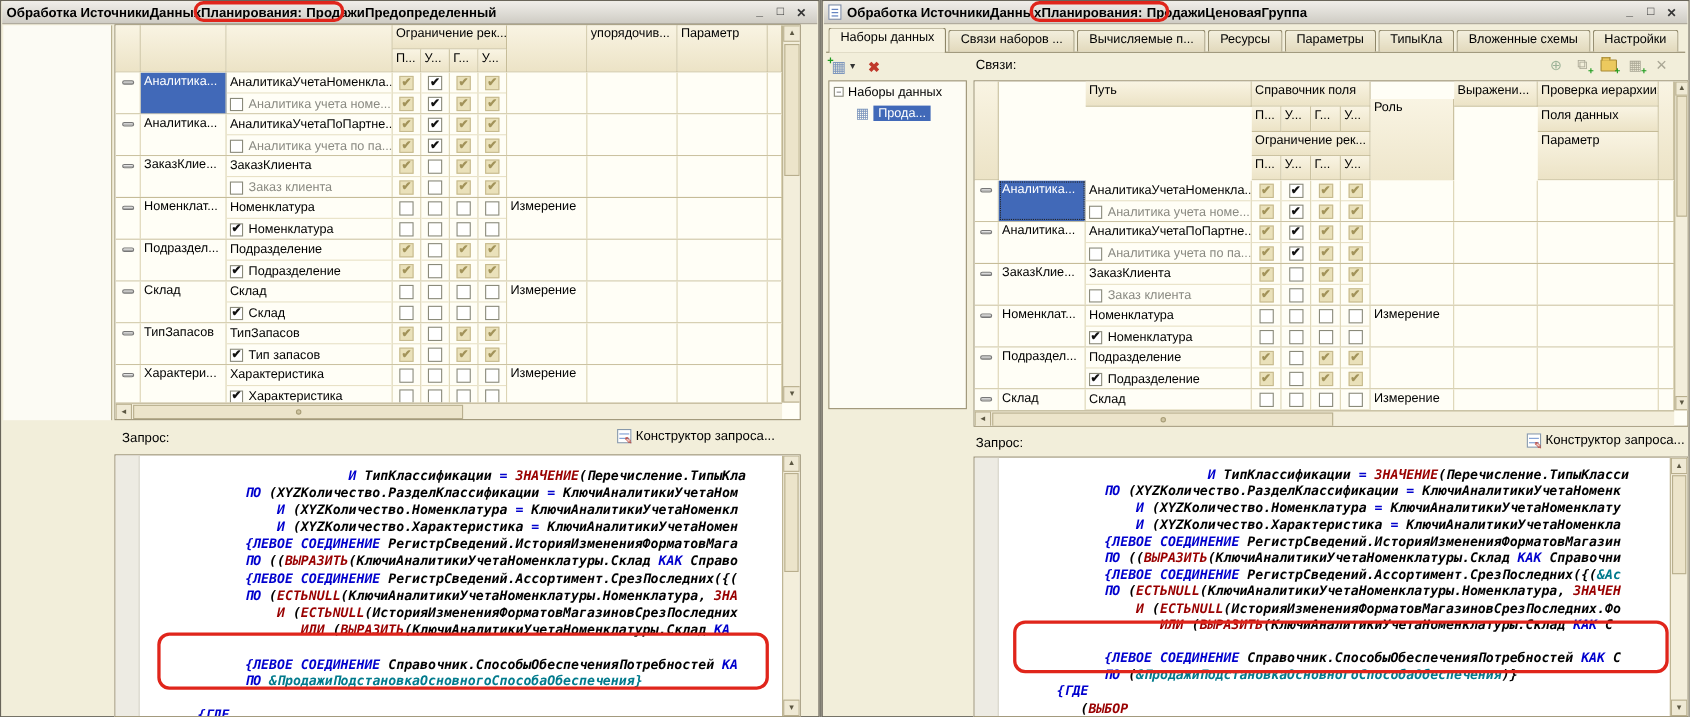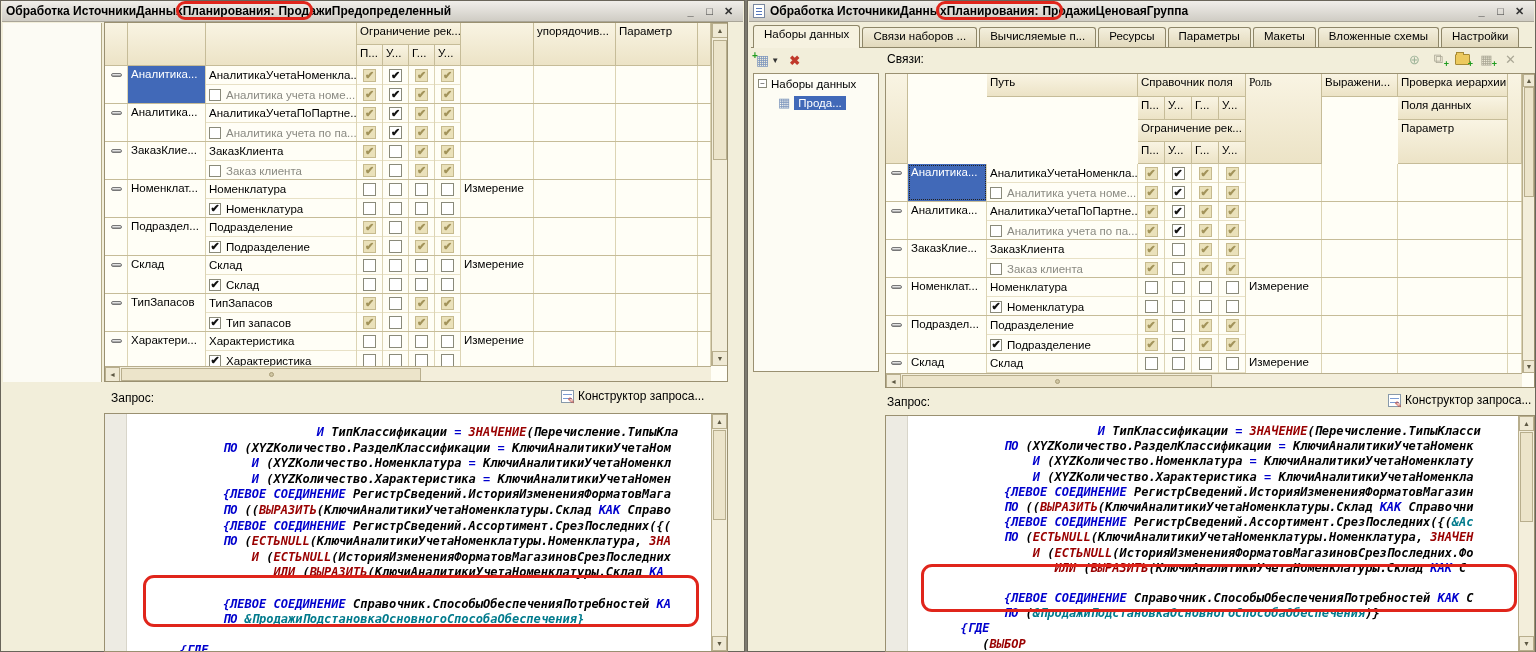--- a/index.html
+++ b/index.html
@@ -568,21 +568,21 @@
       <span>✕</span>
     </span>
   </div>
 
   <div class="tabs" id="rw-tabs">
       <div class="tab active">Наборы данных</div>
       <div class="tab">Связи наборов ...</div>
       <div class="tab">Вычисляемые п...</div>
       <div class="tab">Ресурсы</div>
       <div class="tab">Параметры</div>
-      <div class="tab">Макеты</div>
+      <div class="tab">ТипыКла</div>
       <div class="tab">Вложенные схемы</div>
       <div class="tab">Настройки</div>
     </div>
 
   <div style="position:absolute;left:8px;top:49px;display:flex;gap:10px;align-items:center;">
     <span class="tbtn">
       <span class="icon-grid">▦<span class="plus" style="position:absolute;left:-4px;top:-4px;font-size:10px;">+</span></span>
       <span class="caret">▼</span>
     </span>
     <span class="tbtn xred">
@@ -619,21 +619,21 @@
     <div class="thead-cell" style="left:252px;top:0;width:108px;height:23px;">Справочник поля</div>
     <div class="thead-cell" style="left:252px;top:23px;width:27px;height:23px;">П...</div>
     <div class="thead-cell" style="left:279px;top:23px;width:27px;height:23px;">У...</div>
     <div class="thead-cell" style="left:306px;top:23px;width:27px;height:23px;">Г...</div>
     <div class="thead-cell" style="left:333px;top:23px;width:27px;height:23px;">У...</div>
     <div class="thead-cell" style="left:252px;top:46px;width:108px;height:22px;">Ограничение рек...</div>
     <div class="thead-cell" style="left:252px;top:68px;width:27px;height:22px;">П...</div>
     <div class="thead-cell" style="left:279px;top:68px;width:27px;height:22px;">У...</div>
     <div class="thead-cell" style="left:306px;top:68px;width:27px;height:22px;">Г...</div>
     <div class="thead-cell" style="left:333px;top:68px;width:27px;height:22px;">У...</div>
-    <div class="thead-cell" style="left:360px;top:0;width:76px;height:90px;font-family:Liberation Serif, serif;">Роль</div>
+    <div class="thead-cell" style="left:360px;top:16px;width:76px;height:90px;">Роль</div>
     <div class="thead-cell" style="left:436px;top:0;width:76px;height:23px;">Выражени...</div>
     <div class="thead-cell" style="left:512px;top:0;width:110px;height:23px;">Проверка иерархии:</div>
     <div class="thead-cell" style="left:512px;top:23px;width:110px;height:23px;">Поля данных</div>
     <div class="thead-cell" style="left:512px;top:46px;width:110px;height:44px;">Параметр</div>
     <div class="thead-cell" style="left:622px;top:0;width:14px;height:90px;"></div>
 
     <div class="rows" id="rw-rows" style="left:0;top:90px;width:636px;height:209px;">
         <div class="trow">
           <div class="tcell gripc" style="width: 22px;">
             <span class="grip"></span>

